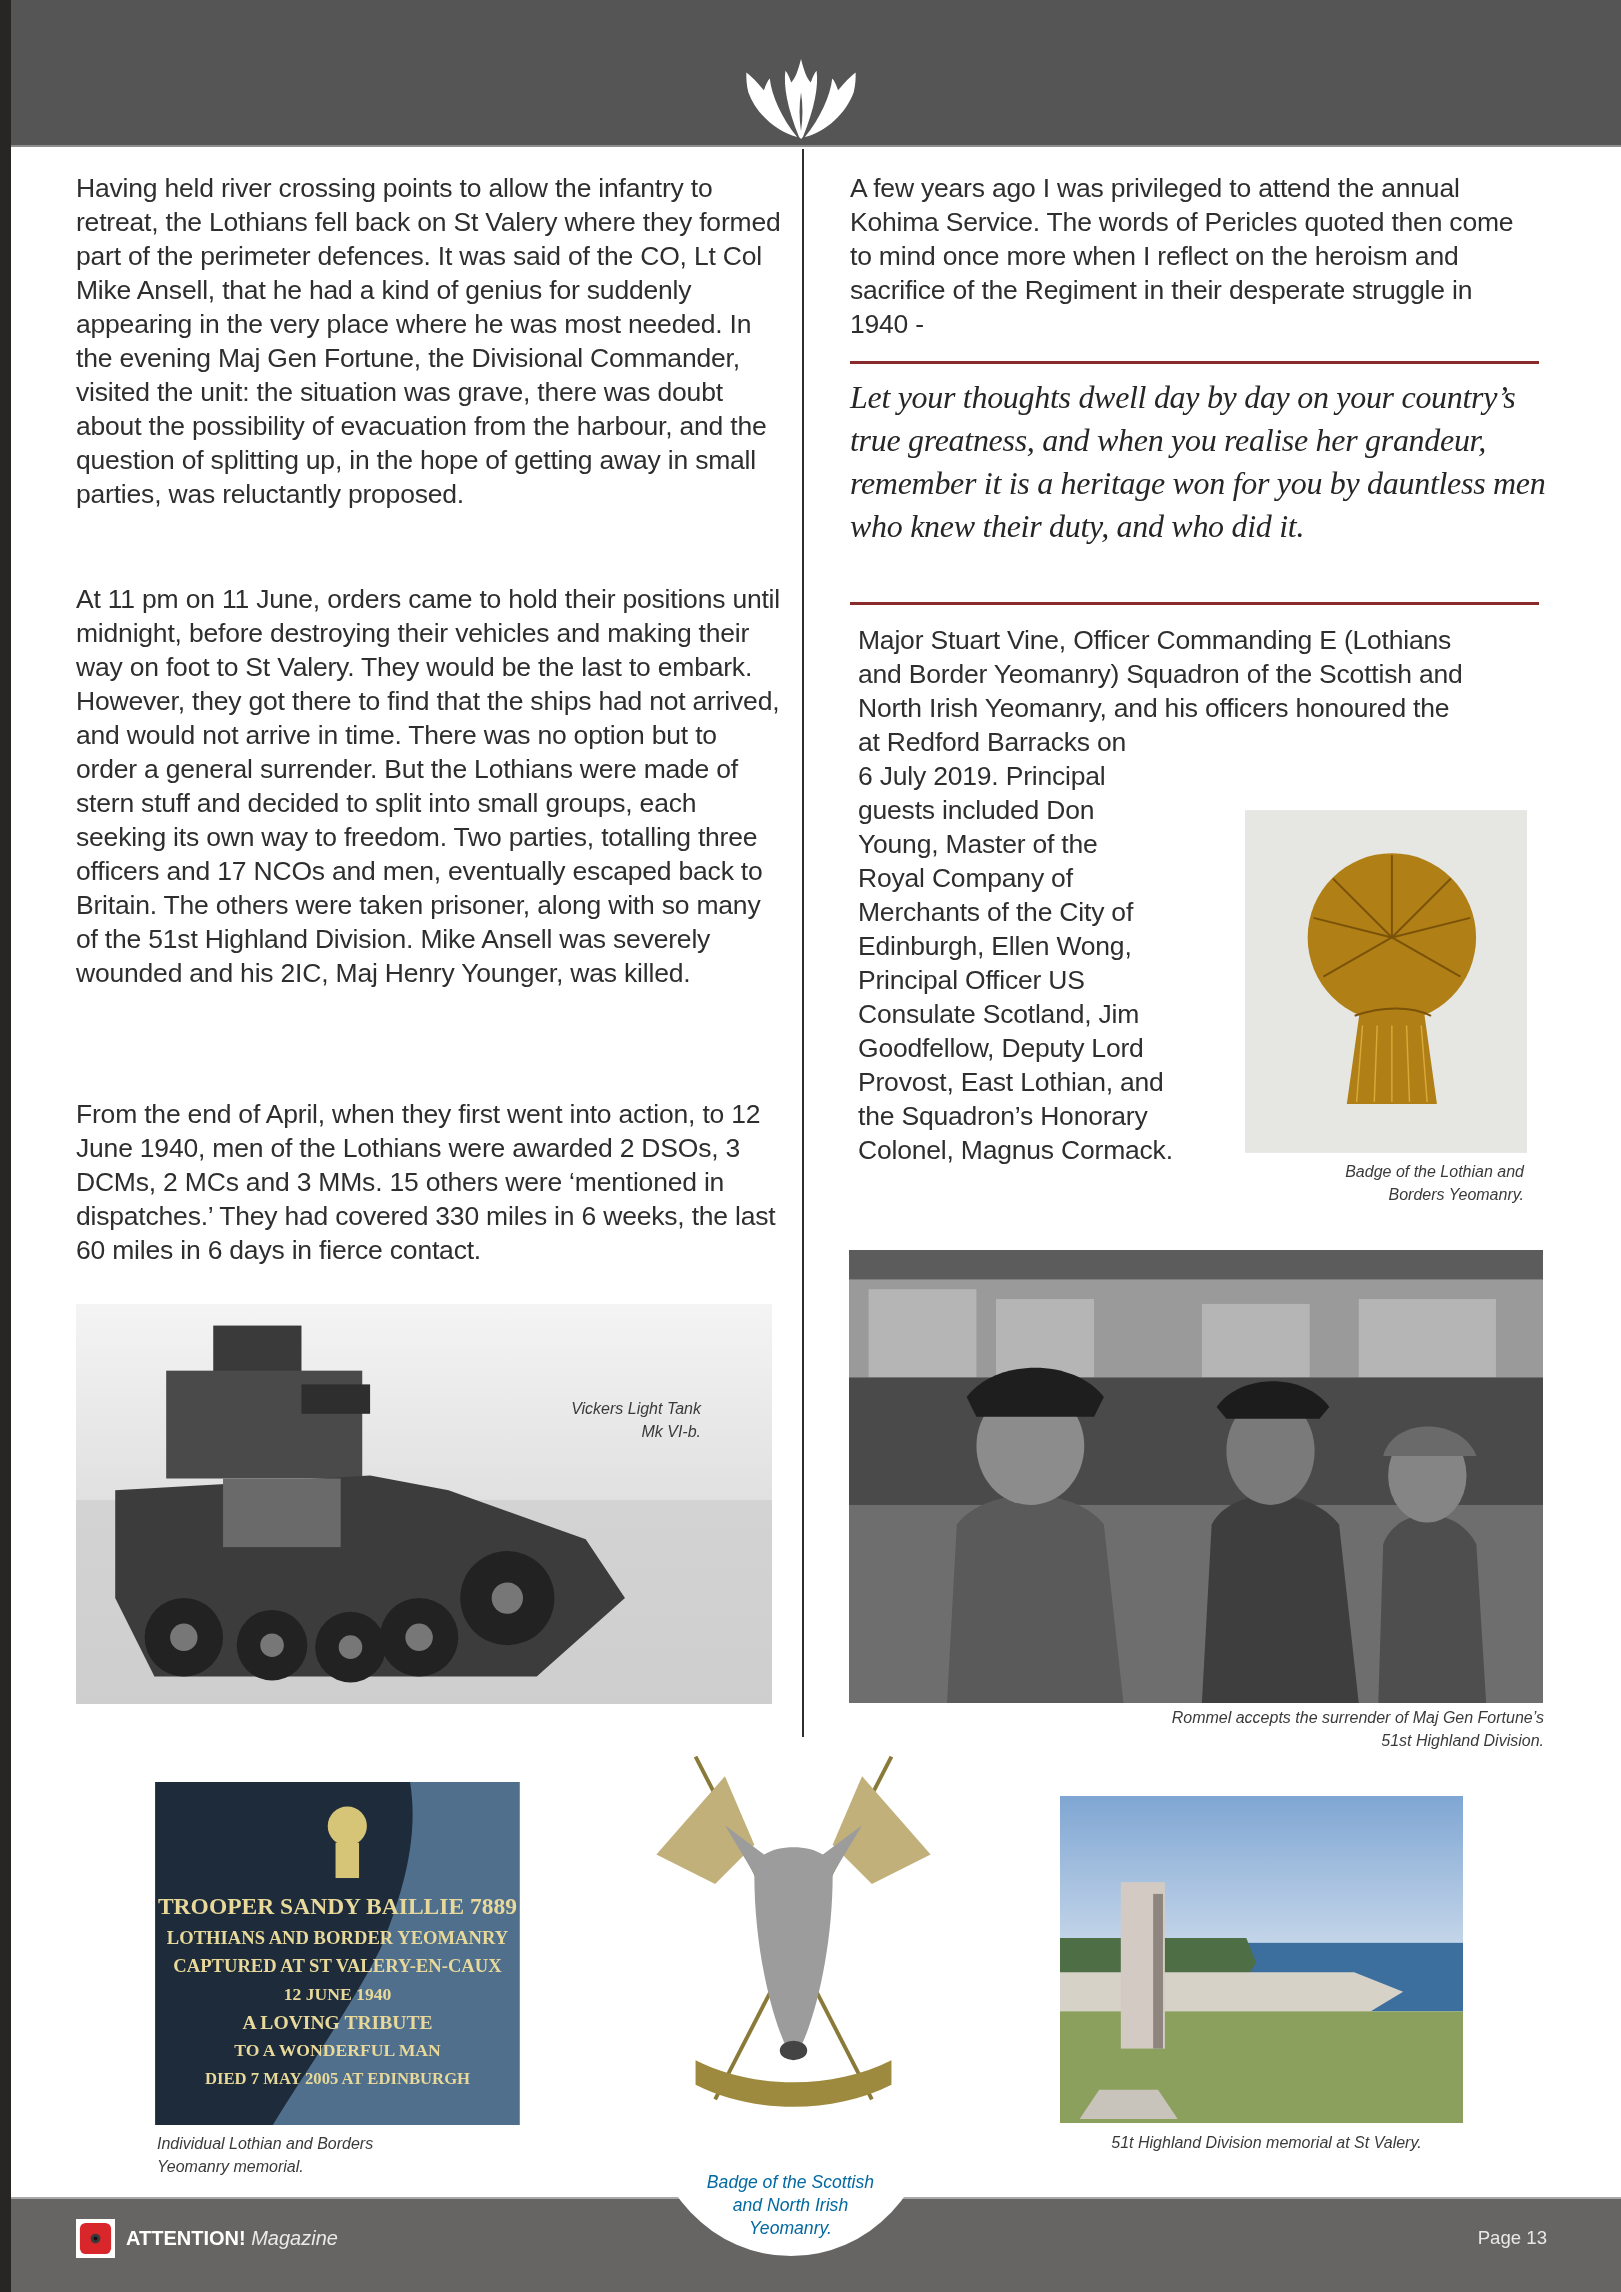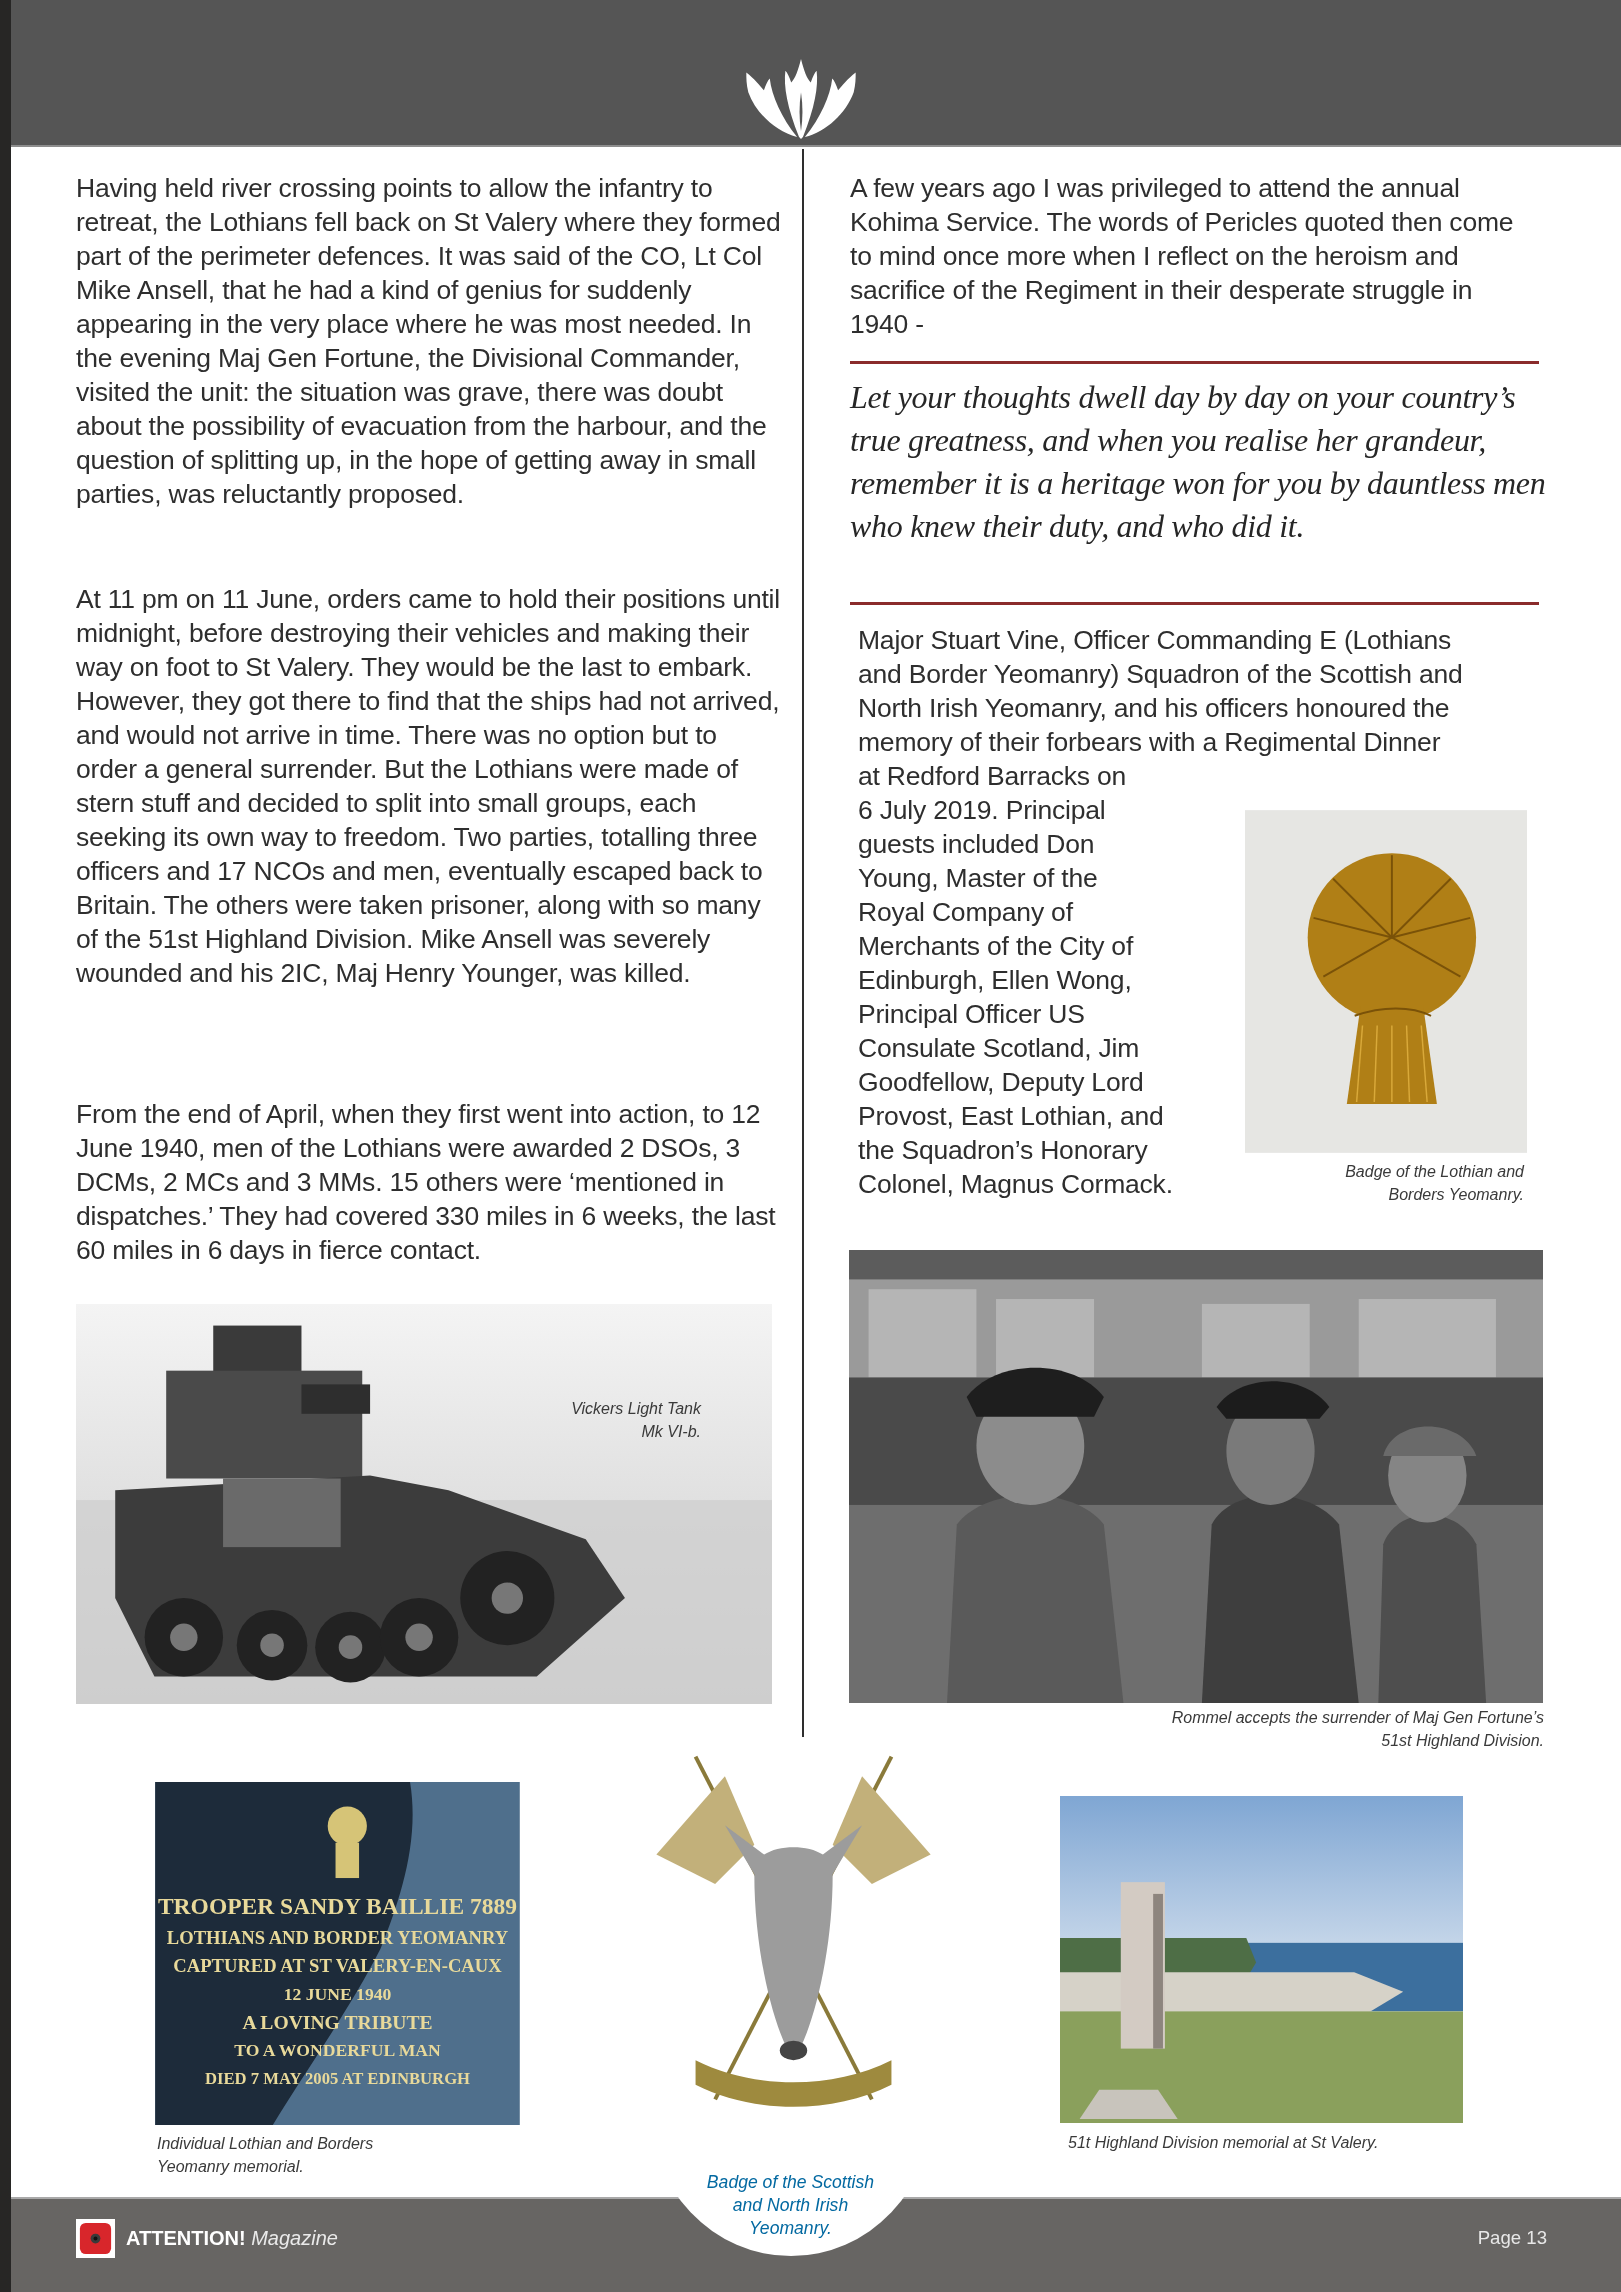--- a/index.html
+++ b/index.html
@@ -101,21 +101,20 @@
 
 <p class="body-text right-col" style="top:171px;">A few years ago I was privileged to attend the annual Kohima Service. The words of Pericles quoted then come to mind once more when I reflect on the heroism and sacrifice of the Regiment in their desperate struggle in 1940 -</p>
 <div class="rule" style="top:361px;"></div>
 <p class="quote">Let your thoughts dwell day by day on your country’s true greatness, and when you realise her grandeur, remember it is a heritage won for you by dauntless men who knew their duty, and who did it.</p>
 <div class="rule" style="top:602px;"></div>
 
 <div class="body-text right-col" style="top:623px; width:706px;margin-left:8px;">
   <div>Major Stuart Vine, Officer Commanding E (Lothians</div>
   <div>and Border Yeomanry) Squadron of the Scottish and</div>
   <div>North Irish Yeomanry, and his officers honoured the</div>
-  <div>memory of their forbears with a Regimental Dinner</div>
   <div>at Redford Barracks on</div>
   <div>6 July 2019. Principal</div>
   <div>guests included Don</div>
   <div>Young, Master of the</div>
   <div>Royal Company of</div>
   <div>Merchants of the City of</div>
   <div>Edinburgh, Ellen Wong,</div>
   <div>Principal Officer US</div>
   <div>Consulate Scotland, Jim</div>
   <div>Goodfellow, Deputy Lord</div>
@@ -233,21 +232,21 @@
     <rect width="411" height="160" fill="url(#sky)"></rect>
     <rect y="150" width="411" height="70" fill="#3c6f9e"></rect>
     <path d="M0 145 L190 145 L200 170 L170 220 L0 220 Z" fill="#4e6e46"></path>
     <path d="M0 180 L300 180 L350 200 L300 230 L0 230 Z" fill="#d6d2c8"></path>
     <rect y="220" width="411" height="114" fill="#8aa05c"></rect>
     <path d="M40 300 L100 300 L120 330 L20 330 Z" fill="#c8c4bc"></path>
     <rect x="62" y="88" width="45" height="170" fill="#d3cbc3"></rect>
     <rect x="95" y="100" width="10" height="158" fill="#8d857e"></rect>
   </svg>
 </div>
-<div class="caption" style="left:1068px; top:2132px; width:397px; ">51t Highland Division memorial at St Valery.</div>
+<div class="caption" style="left:1068px; top:2132px; width:397px; text-align:center;">51t Highland Division memorial at St Valery.</div>
 
 <div class="footer-band"></div>
 <div class="footer-bump"></div>
 <div class="badge-caption-sni">
   <div>Badge of the Scottish</div>
   <div>and North Irish</div>
   <div>Yeomanry.</div>
 </div>
 
 <div class="poppy-icon">

